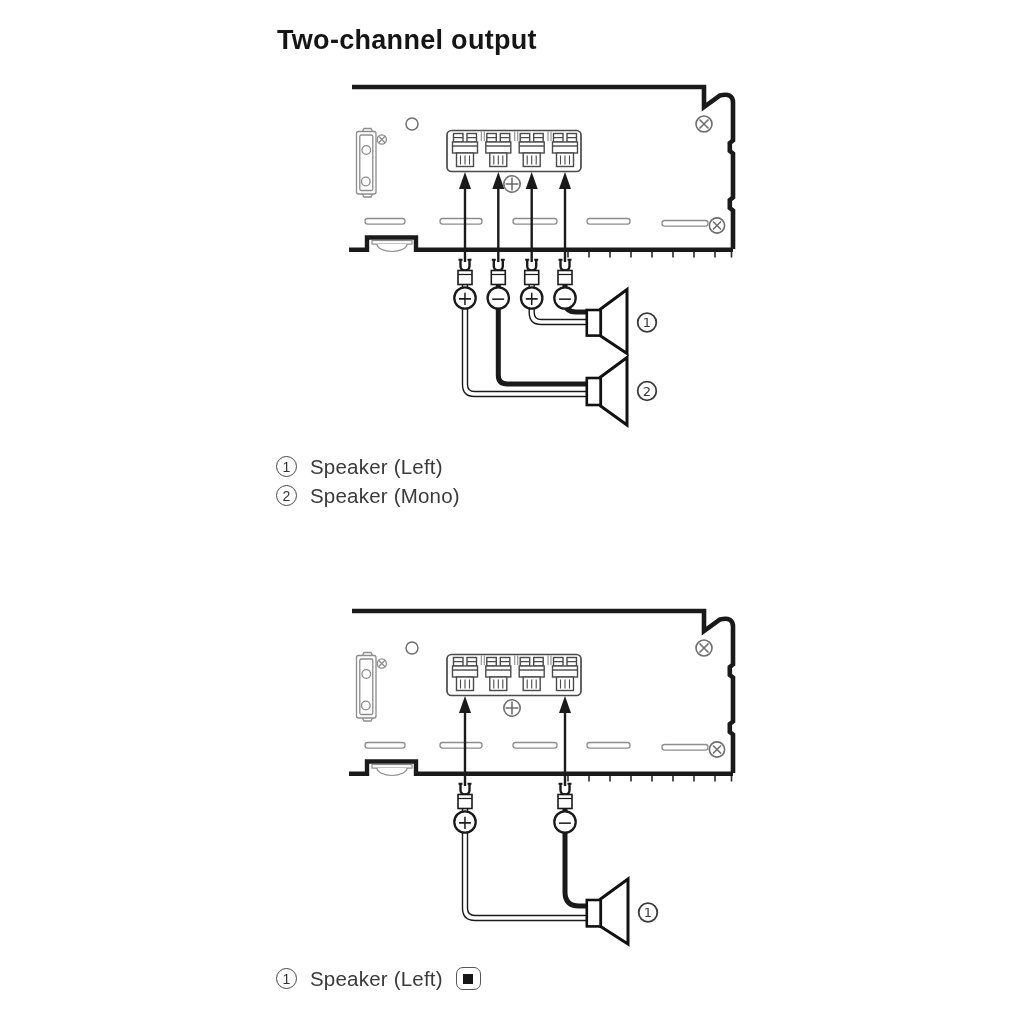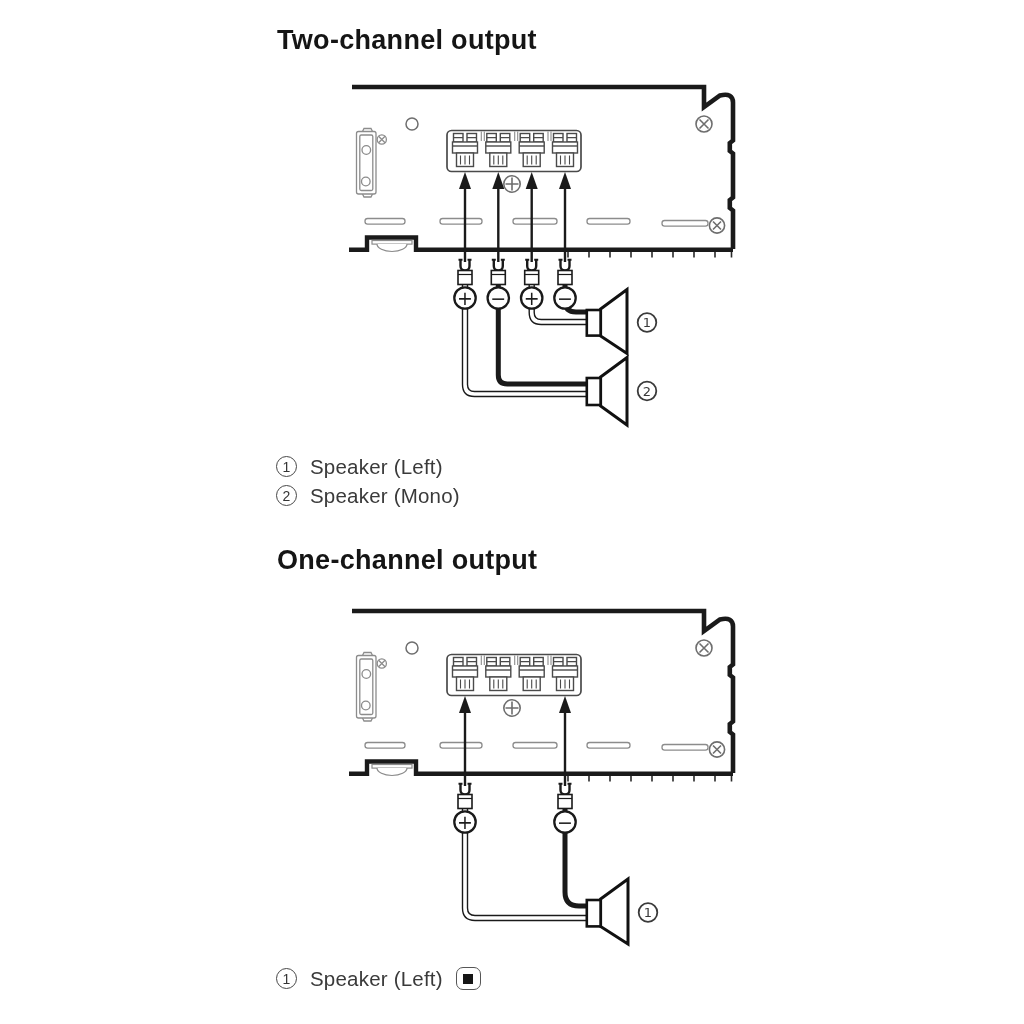--- a/index.html
+++ b/index.html
@@ -162,21 +162,20 @@
     <div class="legend-row">
       <span class="callout-badge">1</span>
       <span class="legend-label">Speaker (Left)</span>
     </div>
     <div class="legend-row">
       <span class="callout-badge">2</span>
       <span class="legend-label">Speaker (Mono)</span>
     </div>
   </div>
 
-  <div class="section-title" id="title-one">One-channel output</div>
 
   <svg id="diagram-one" width="430" height="366" viewBox="330 597 430 366">
     <use href="#amp" y="524"></use>
     <g>
       <use href="#arrow" x="465" y="696"></use>
       <use href="#arrow" x="565" y="696"></use>
     </g>
 
     <g>
       <path d="M465,808.5 V908 Q465,918 475,918 H588" stroke="#1a1a1a" stroke-width="6.4" fill="none"></path>

